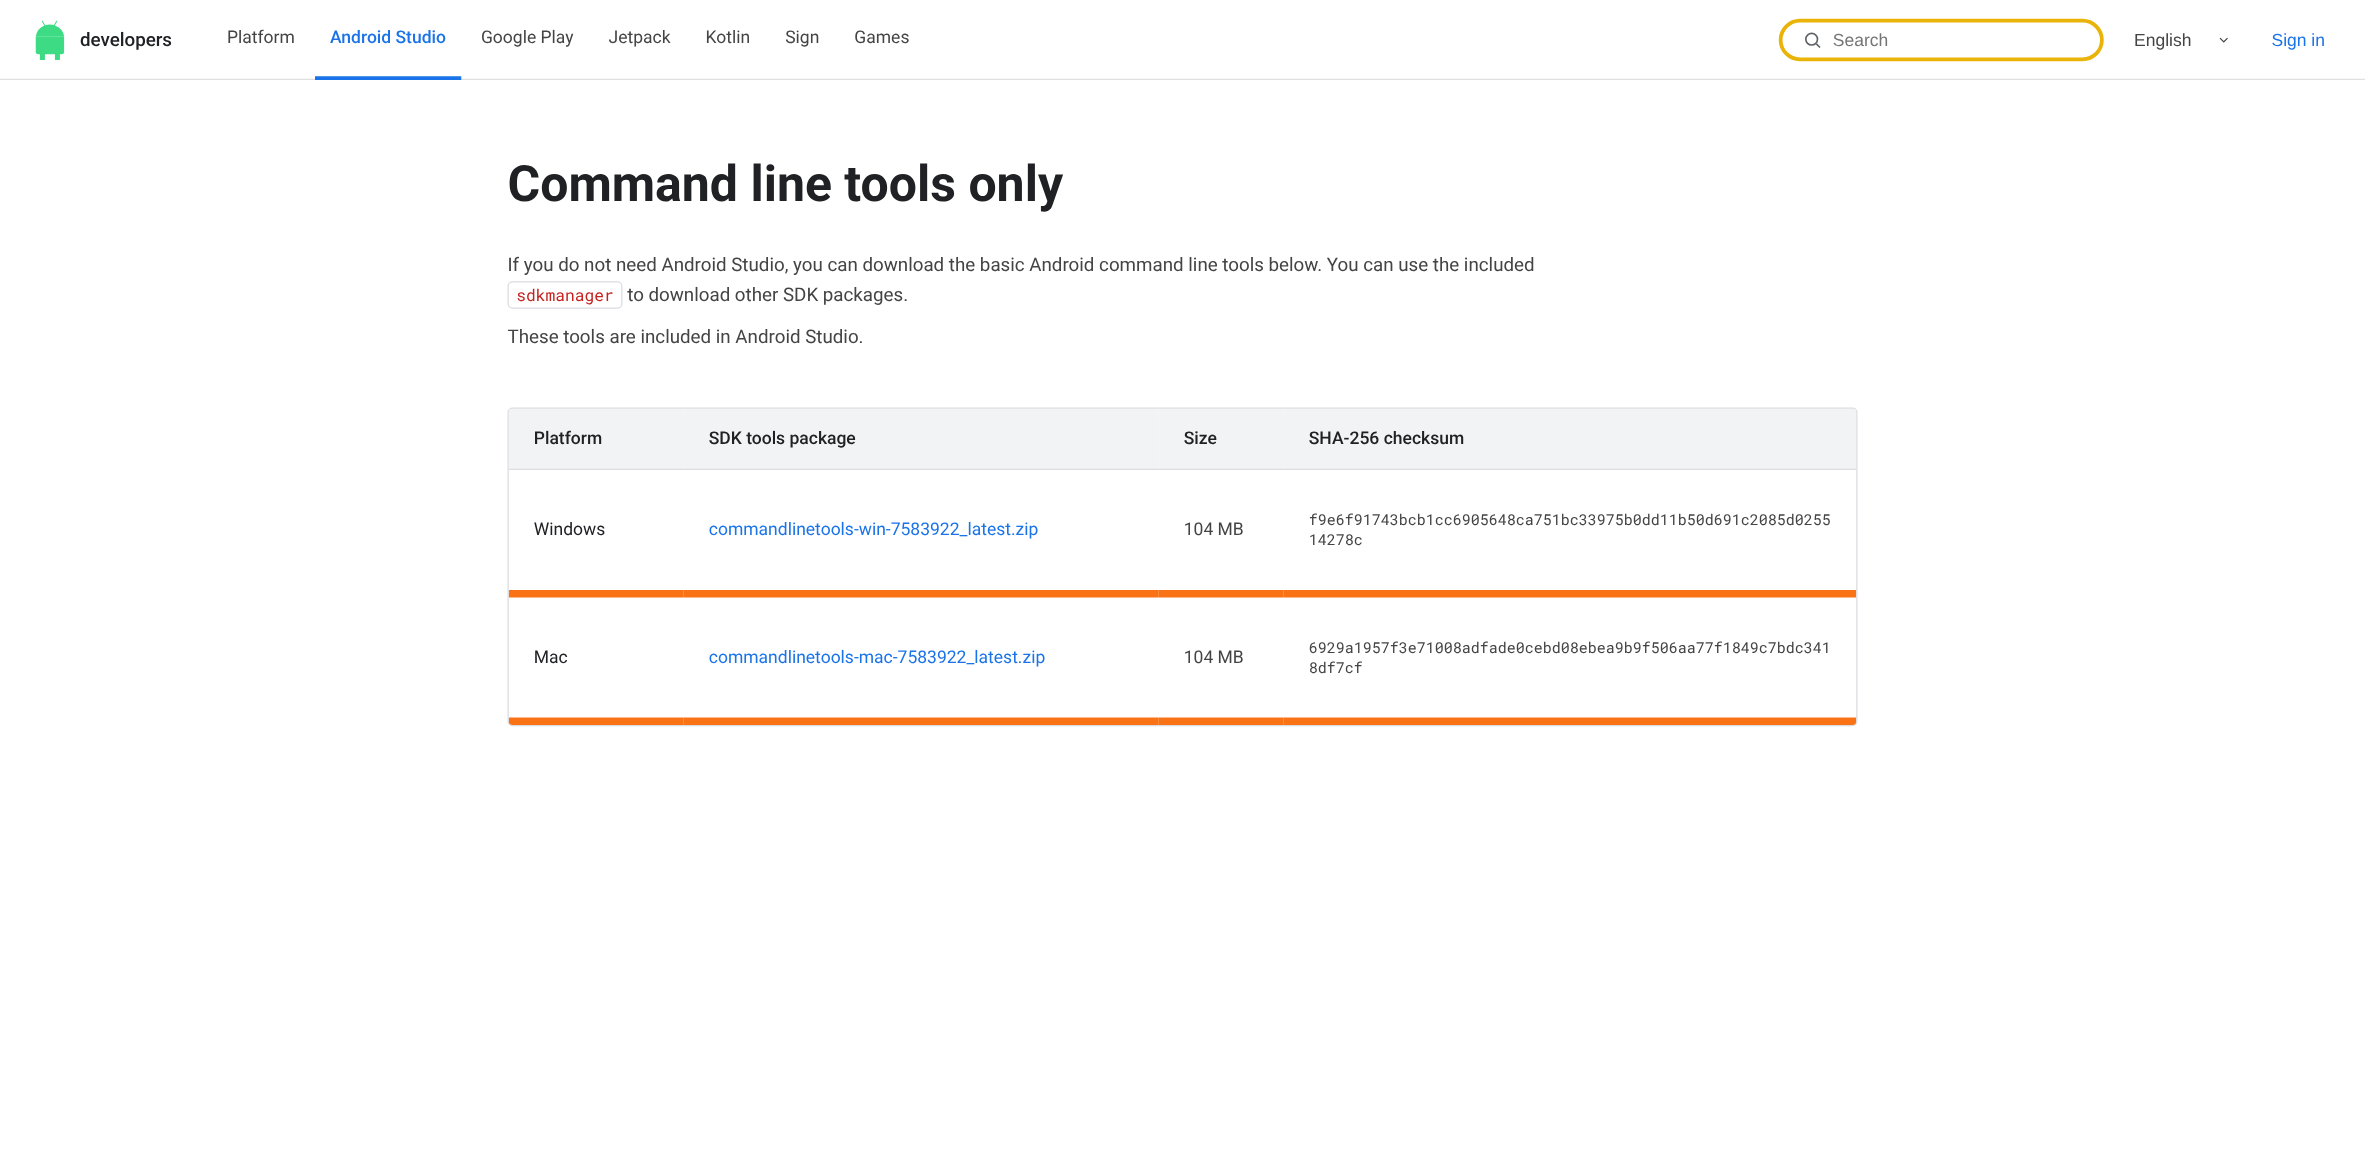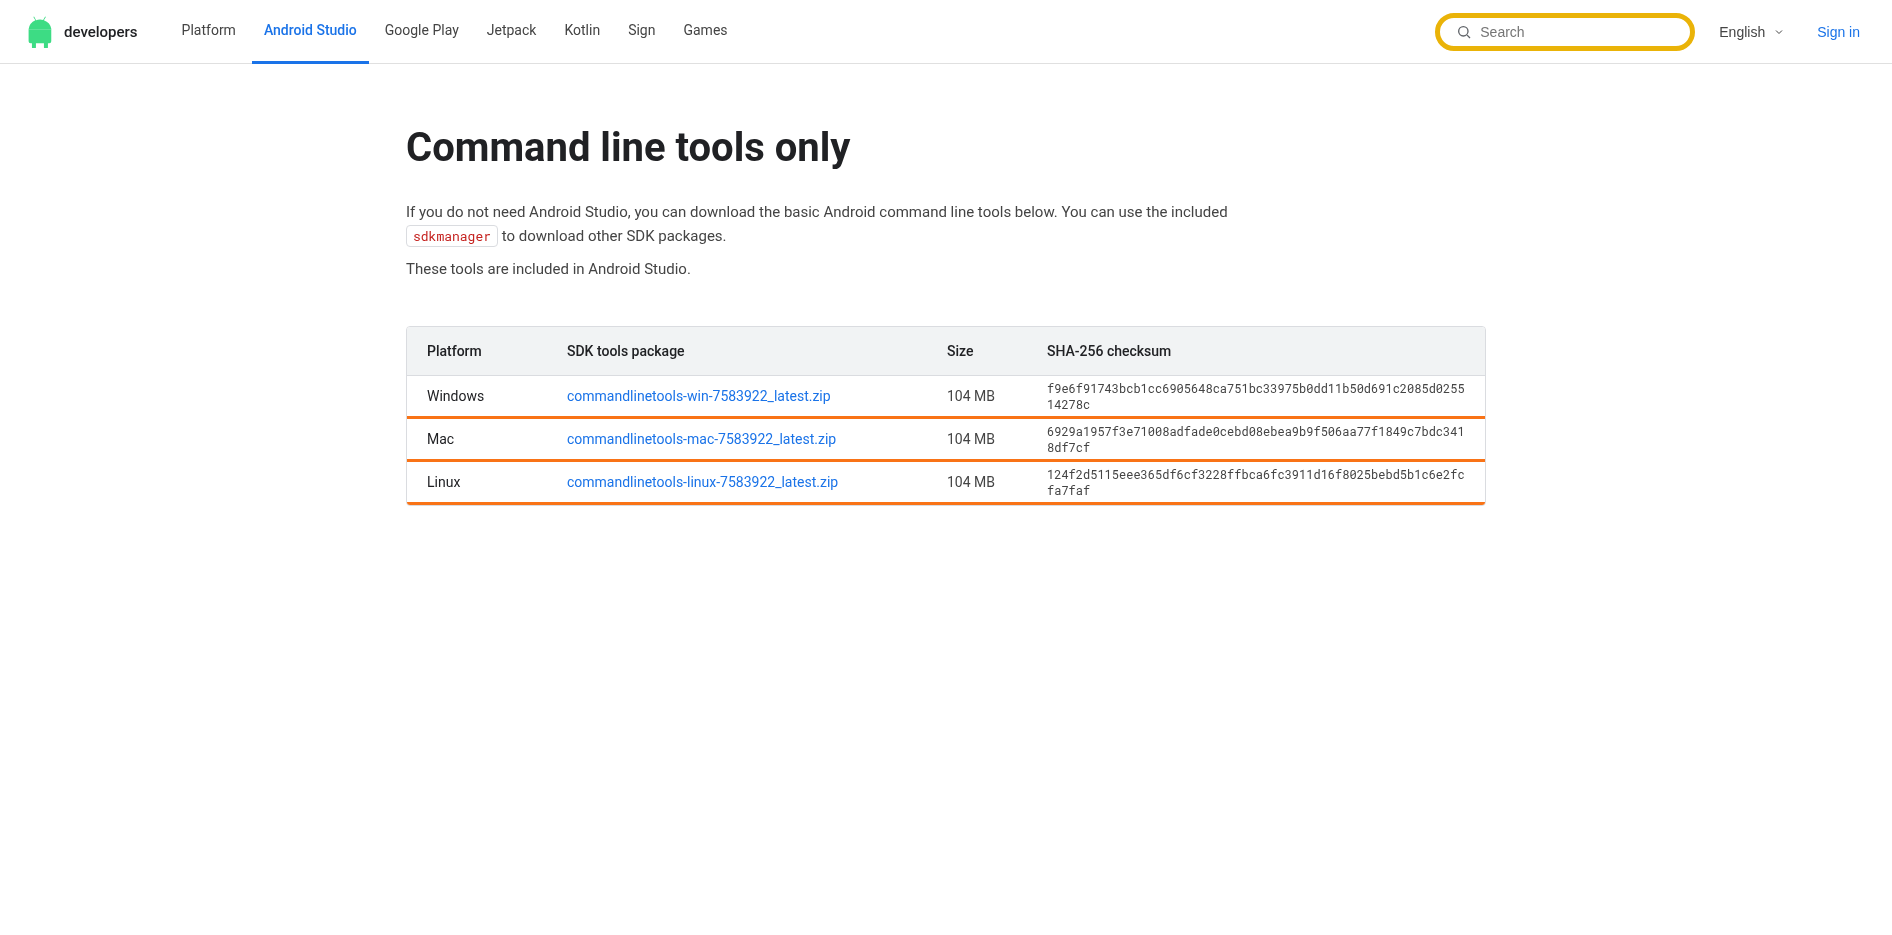--- a/index.html
+++ b/index.html
@@ -58,42 +58,42 @@
       font-weight: 500;
     }
     .header-right {
       display: flex;
       align-items: center;
       gap: 16px;
     }
     .search-box {
       display: flex;
       align-items: flex-end;
-      border: 5px solid #eab308;
+      border: 3px solid #eab308;
       border-radius: 24px;
       padding: 6px 16px;
       gap: 8px;
       width: 260px;
     }
     .search-box input {
       border: none;
       outline: none;
       font-size: 14px;
       color: #444;
       background: transparent;
       width: 100%;
     }
     .search-icon-svg {
       color: #5f6368;
       flex-shrink: 0;
     }
     .lang-btn {
       display: flex;
       align-items: center;
-      gap: 8px;
+      gap: 20px;
       font-size: 14px;
       color: #444;
       cursor: pointer;
       border: none;
       background: none;
       padding: 6px 8px;
     }
     .sign-in-btn {
       font-size: 14px;
       color: #1a73e8;
@@ -151,24 +151,24 @@
     }
     .download-table th {
       text-align: left;
       padding: 16px 20px;
       font-size: 14px;
       font-weight: 500;
       color: #202124;
       border-bottom: 1px solid #dadce0;
     }
     .download-table td {
-      padding: 4px 20px;
-      font-size: 14px;
-      color: #444;
-      border-bottom: 3px solid #f97316;
+      padding: 32px 20px;
+      font-size: 14px;
+      color: #444;
+      border-bottom: 6px solid #f97316;
       vertical-align: middle;
       margin-top: 35px;
     }
     .download-table td:first-child {
       color: #202124;
     }
     .download-link {
       color: #1a73e8;
       text-decoration: none;
       cursor: pointer;
@@ -270,26 +270,16 @@
           <td>Mac</td>
           <td>
             <a class="download-link" href="#">commandlinetools-mac-7583922_latest.zip</a>
           </td>
           <td>104 MB</td>
           <td>
             <span class="checksum">6929a1957f3e71008adfade0cebd08ebea9b9f506aa77f1849c7bdc3418df7cf</span>
           </td>
         </tr>
 
-        <tr>
-          <td>Linux</td>
-          <td>
-            <a class="download-link" href="#">commandlinetools-linux-7583922_latest.zip</a>
-          </td>
-          <td>104 MB</td>
-          <td>
-            <span class="checksum">124f2d5115eee365df6cf3228ffbca6fc3911d16f8025bebd5b1c6e2fcfa7faf</span>
-          </td>
-        </tr>
       </tbody>
     </table>
   </div>
 </main>
 
 </body></html>

